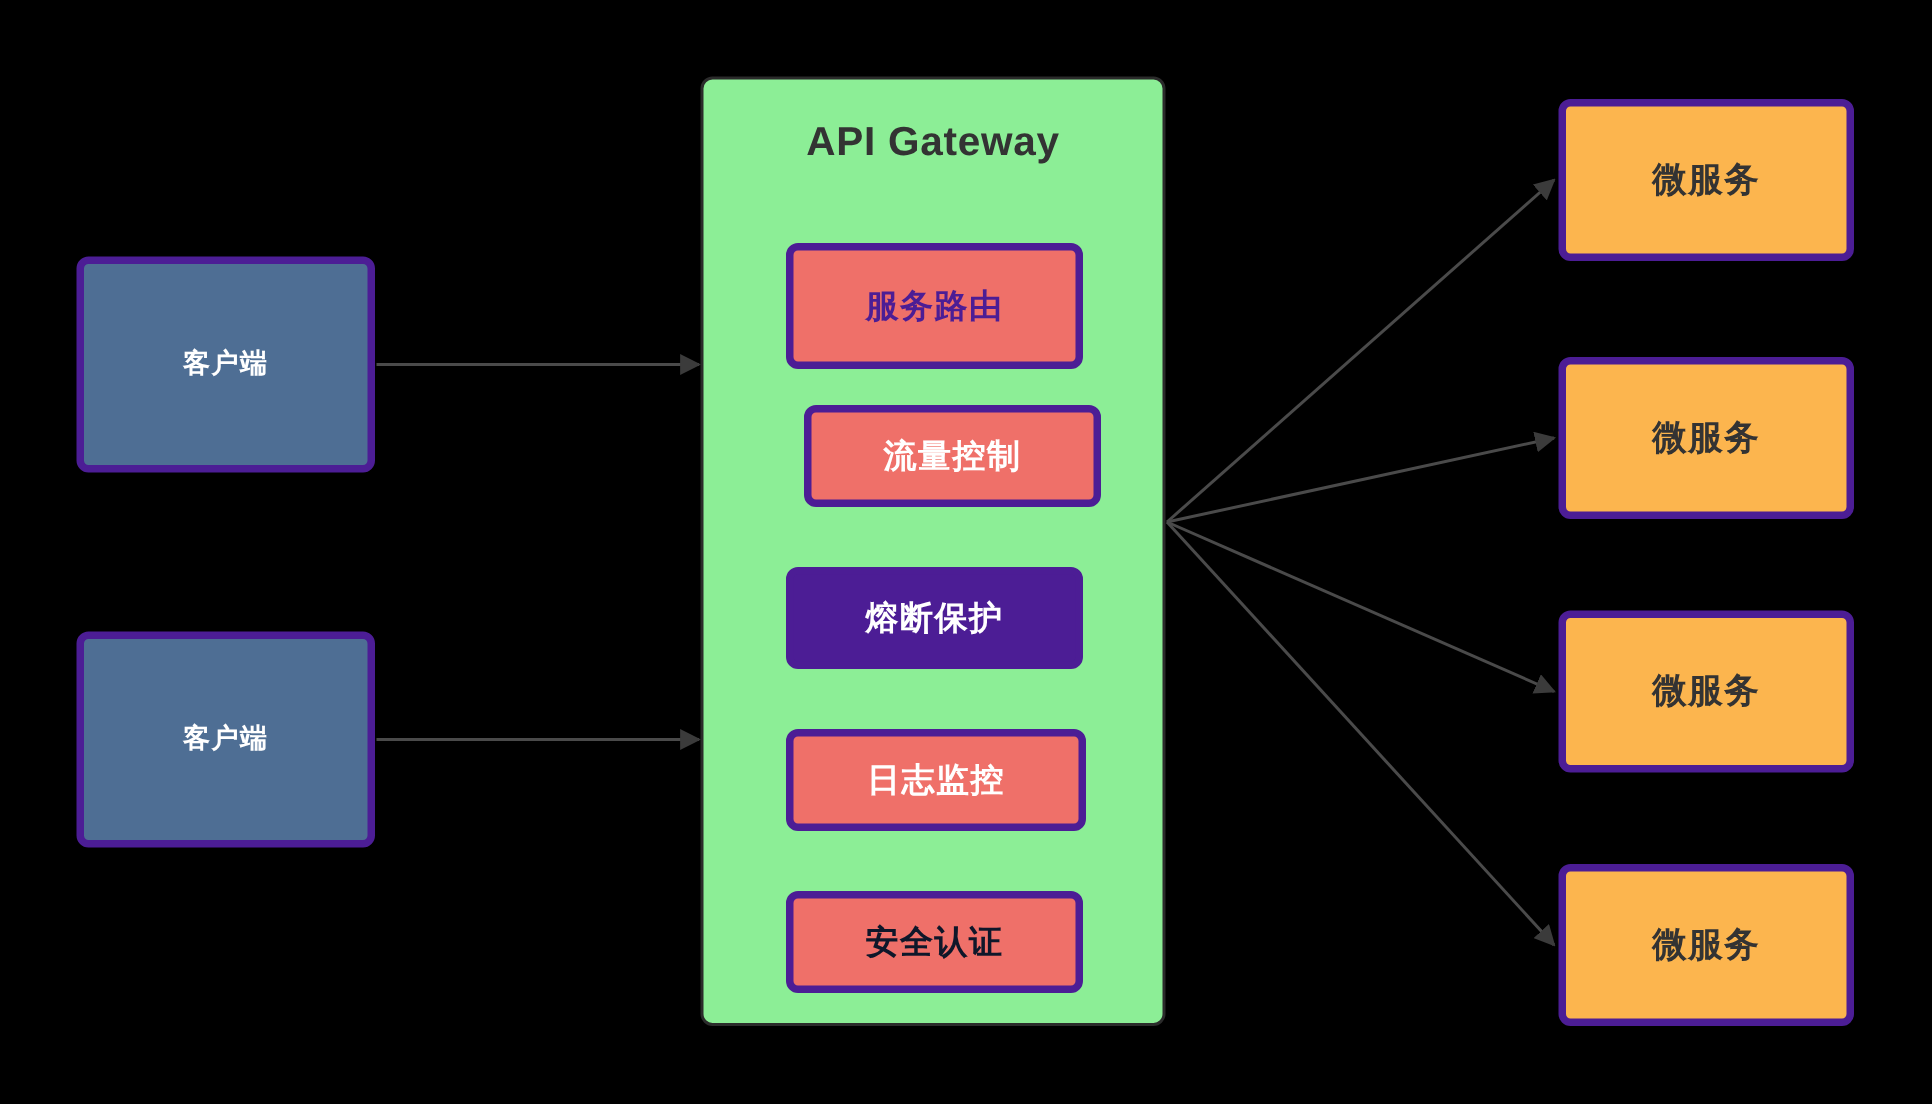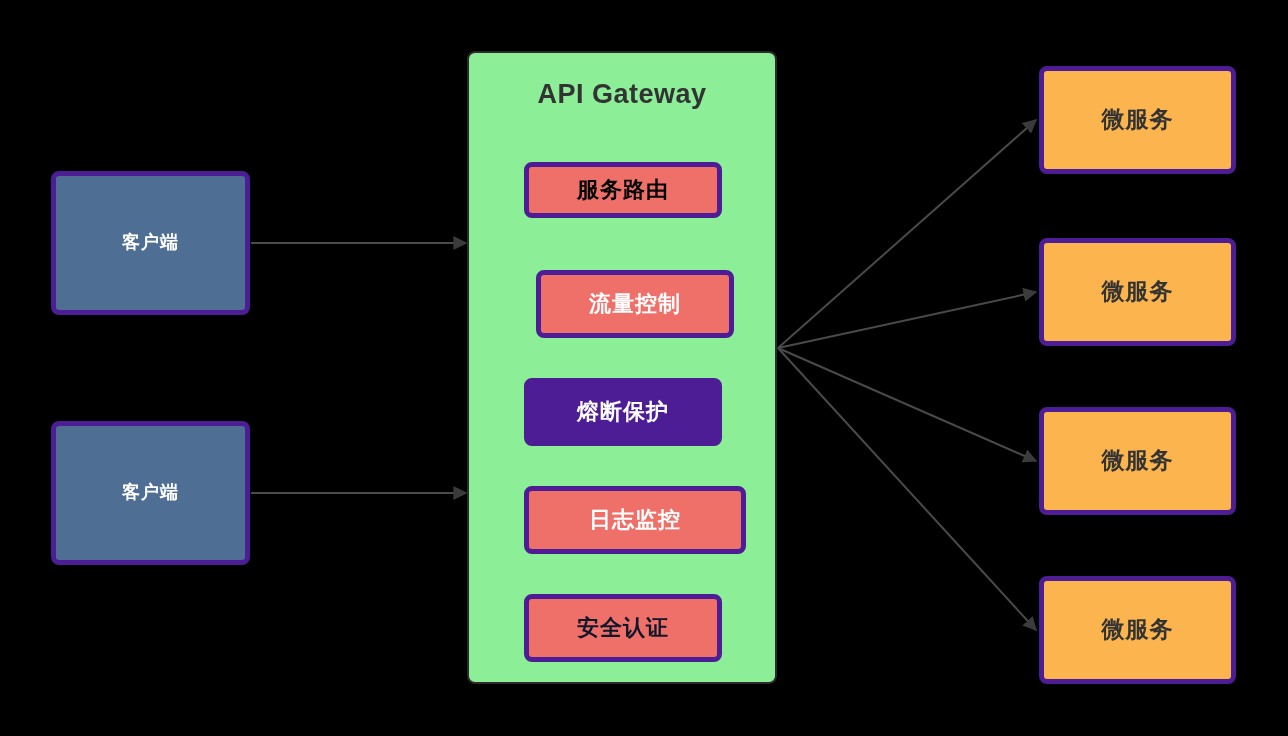--- a/index.html
+++ b/index.html
@@ -128,33 +128,33 @@
     <span>客户端</span>
   </div>
 
   <div class="node client" id="client-2" style="left: 51px; top: 421px; width: 199px; height: 144px; background: rgb(78, 110, 148); color: rgb(255, 255, 255);">
     <span>客户端</span>
   </div>
 
   <div id="gateway" style="left: 467px; top: 51px; width: 310px; height: 633px; background: rgb(140, 238, 150); padding-left: 39px;">
     <div id="gateway-title" style="color: rgb(51, 51, 51);">API Gateway</div>
 
-    <div class="node feature" id="feature-routing" style="top: 109px; left: 55px; width: 198px; height: 56px; background: rgb(239, 112, 105); color: #000000;">
+    <div class="node feature" id="feature-routing" style="top: 109px; left: 55px; width: 198px; height: 84px; background: rgb(239, 112, 105); color: #4c1d95;">
       <span>服务路由</span>
     </div>
 
     <div class="node feature" id="feature-rate-limit" style="top: 217px; left: 55px; width: 198px; height: 68px; background: rgb(239, 112, 105); color: rgb(255, 255, 255); margin-left: 12px;">
       <span>流量控制</span>
     </div>
 
     <div class="node feature" id="feature-circuit-break" style="top: 325px; left: 55px; width: 198px; height: 68px; background: #4c1d95; color: rgb(255, 255, 255);">
       <span>熔断保护</span>
     </div>
 
-    <div class="node feature" id="feature-logging" style="top: 433px; left: 55px; width: 222px; height: 68px; background: rgb(239, 112, 105); color: rgb(255, 255, 255);">
+    <div class="node feature" id="feature-logging" style="top: 433px; left: 55px; width: 200px; height: 68px; background: rgb(239, 112, 105); color: rgb(255, 255, 255);">
       <span>日志监控</span>
     </div>
 
     <div class="node feature" id="feature-auth" style="top: 541px; left: 55px; width: 198px; height: 68px; background: rgb(239, 112, 105); color: #0f172a;">
       <span>安全认证</span>
     </div>
   </div>
 
   <div class="node service" id="service-1" style="top: 66px; left: 1039px; width: 197px; height: 108px; background: rgb(252, 181, 78); color: rgb(51, 51, 51);">
     <span>微服务</span>

